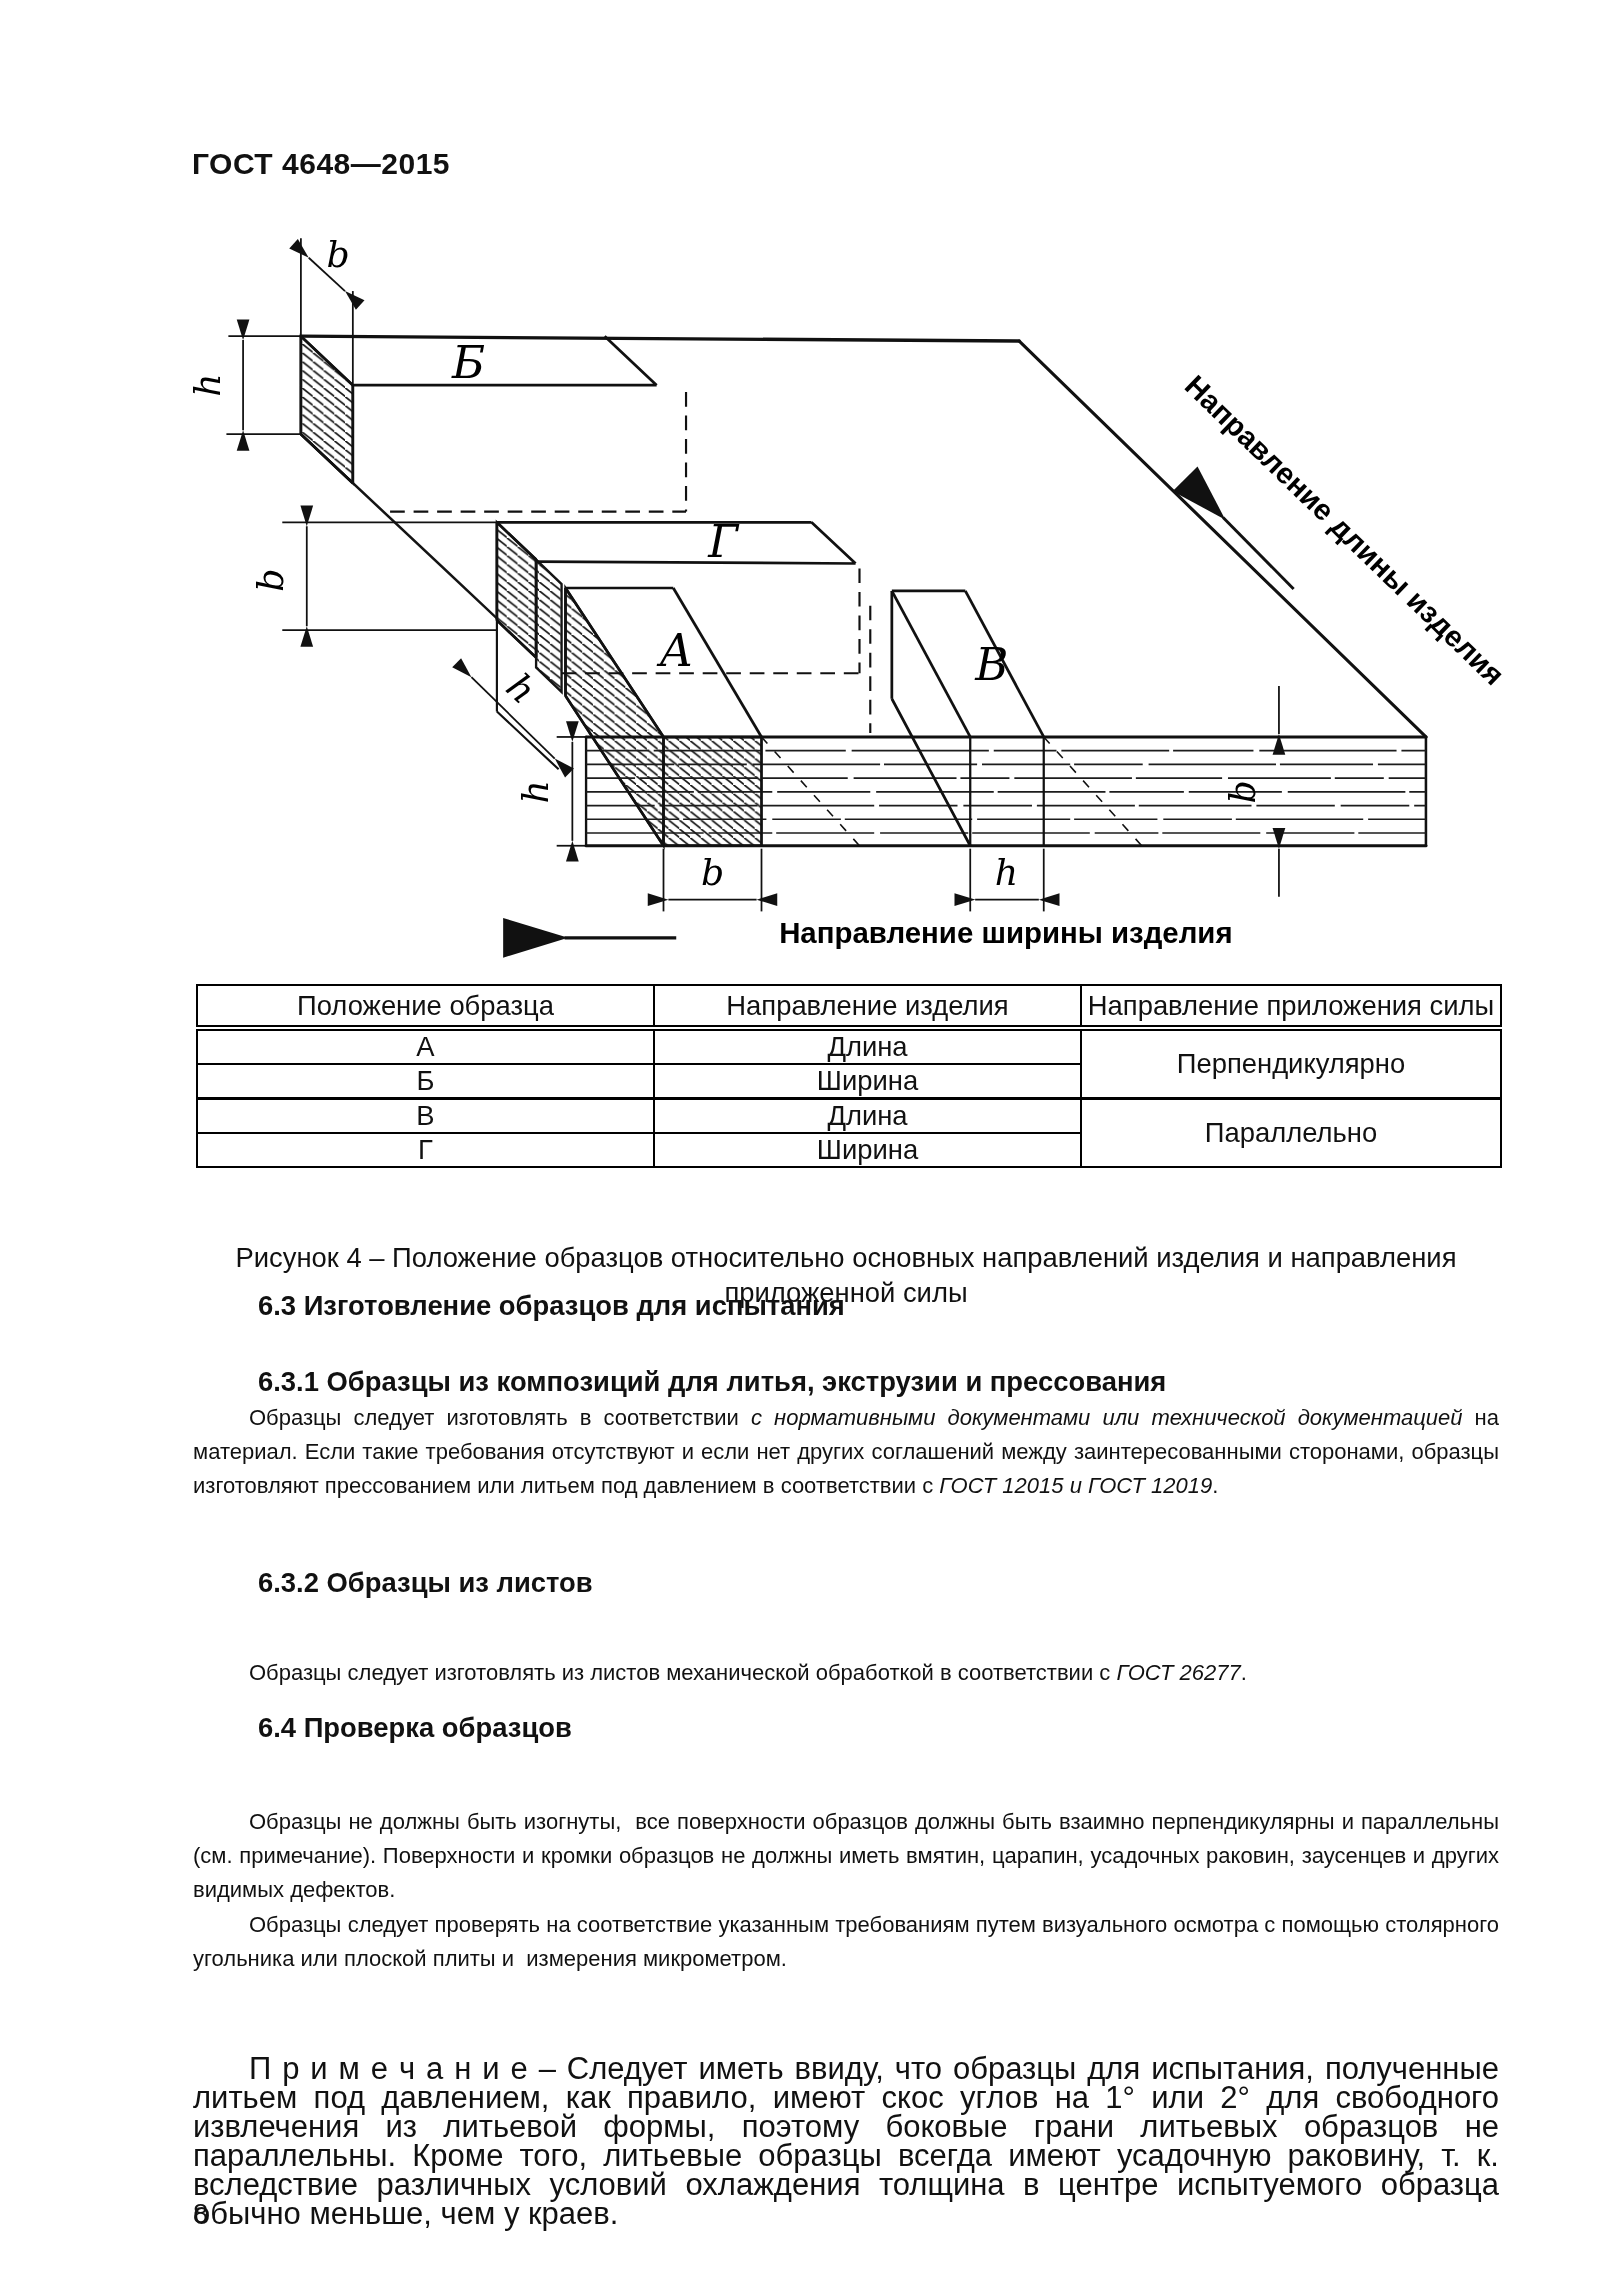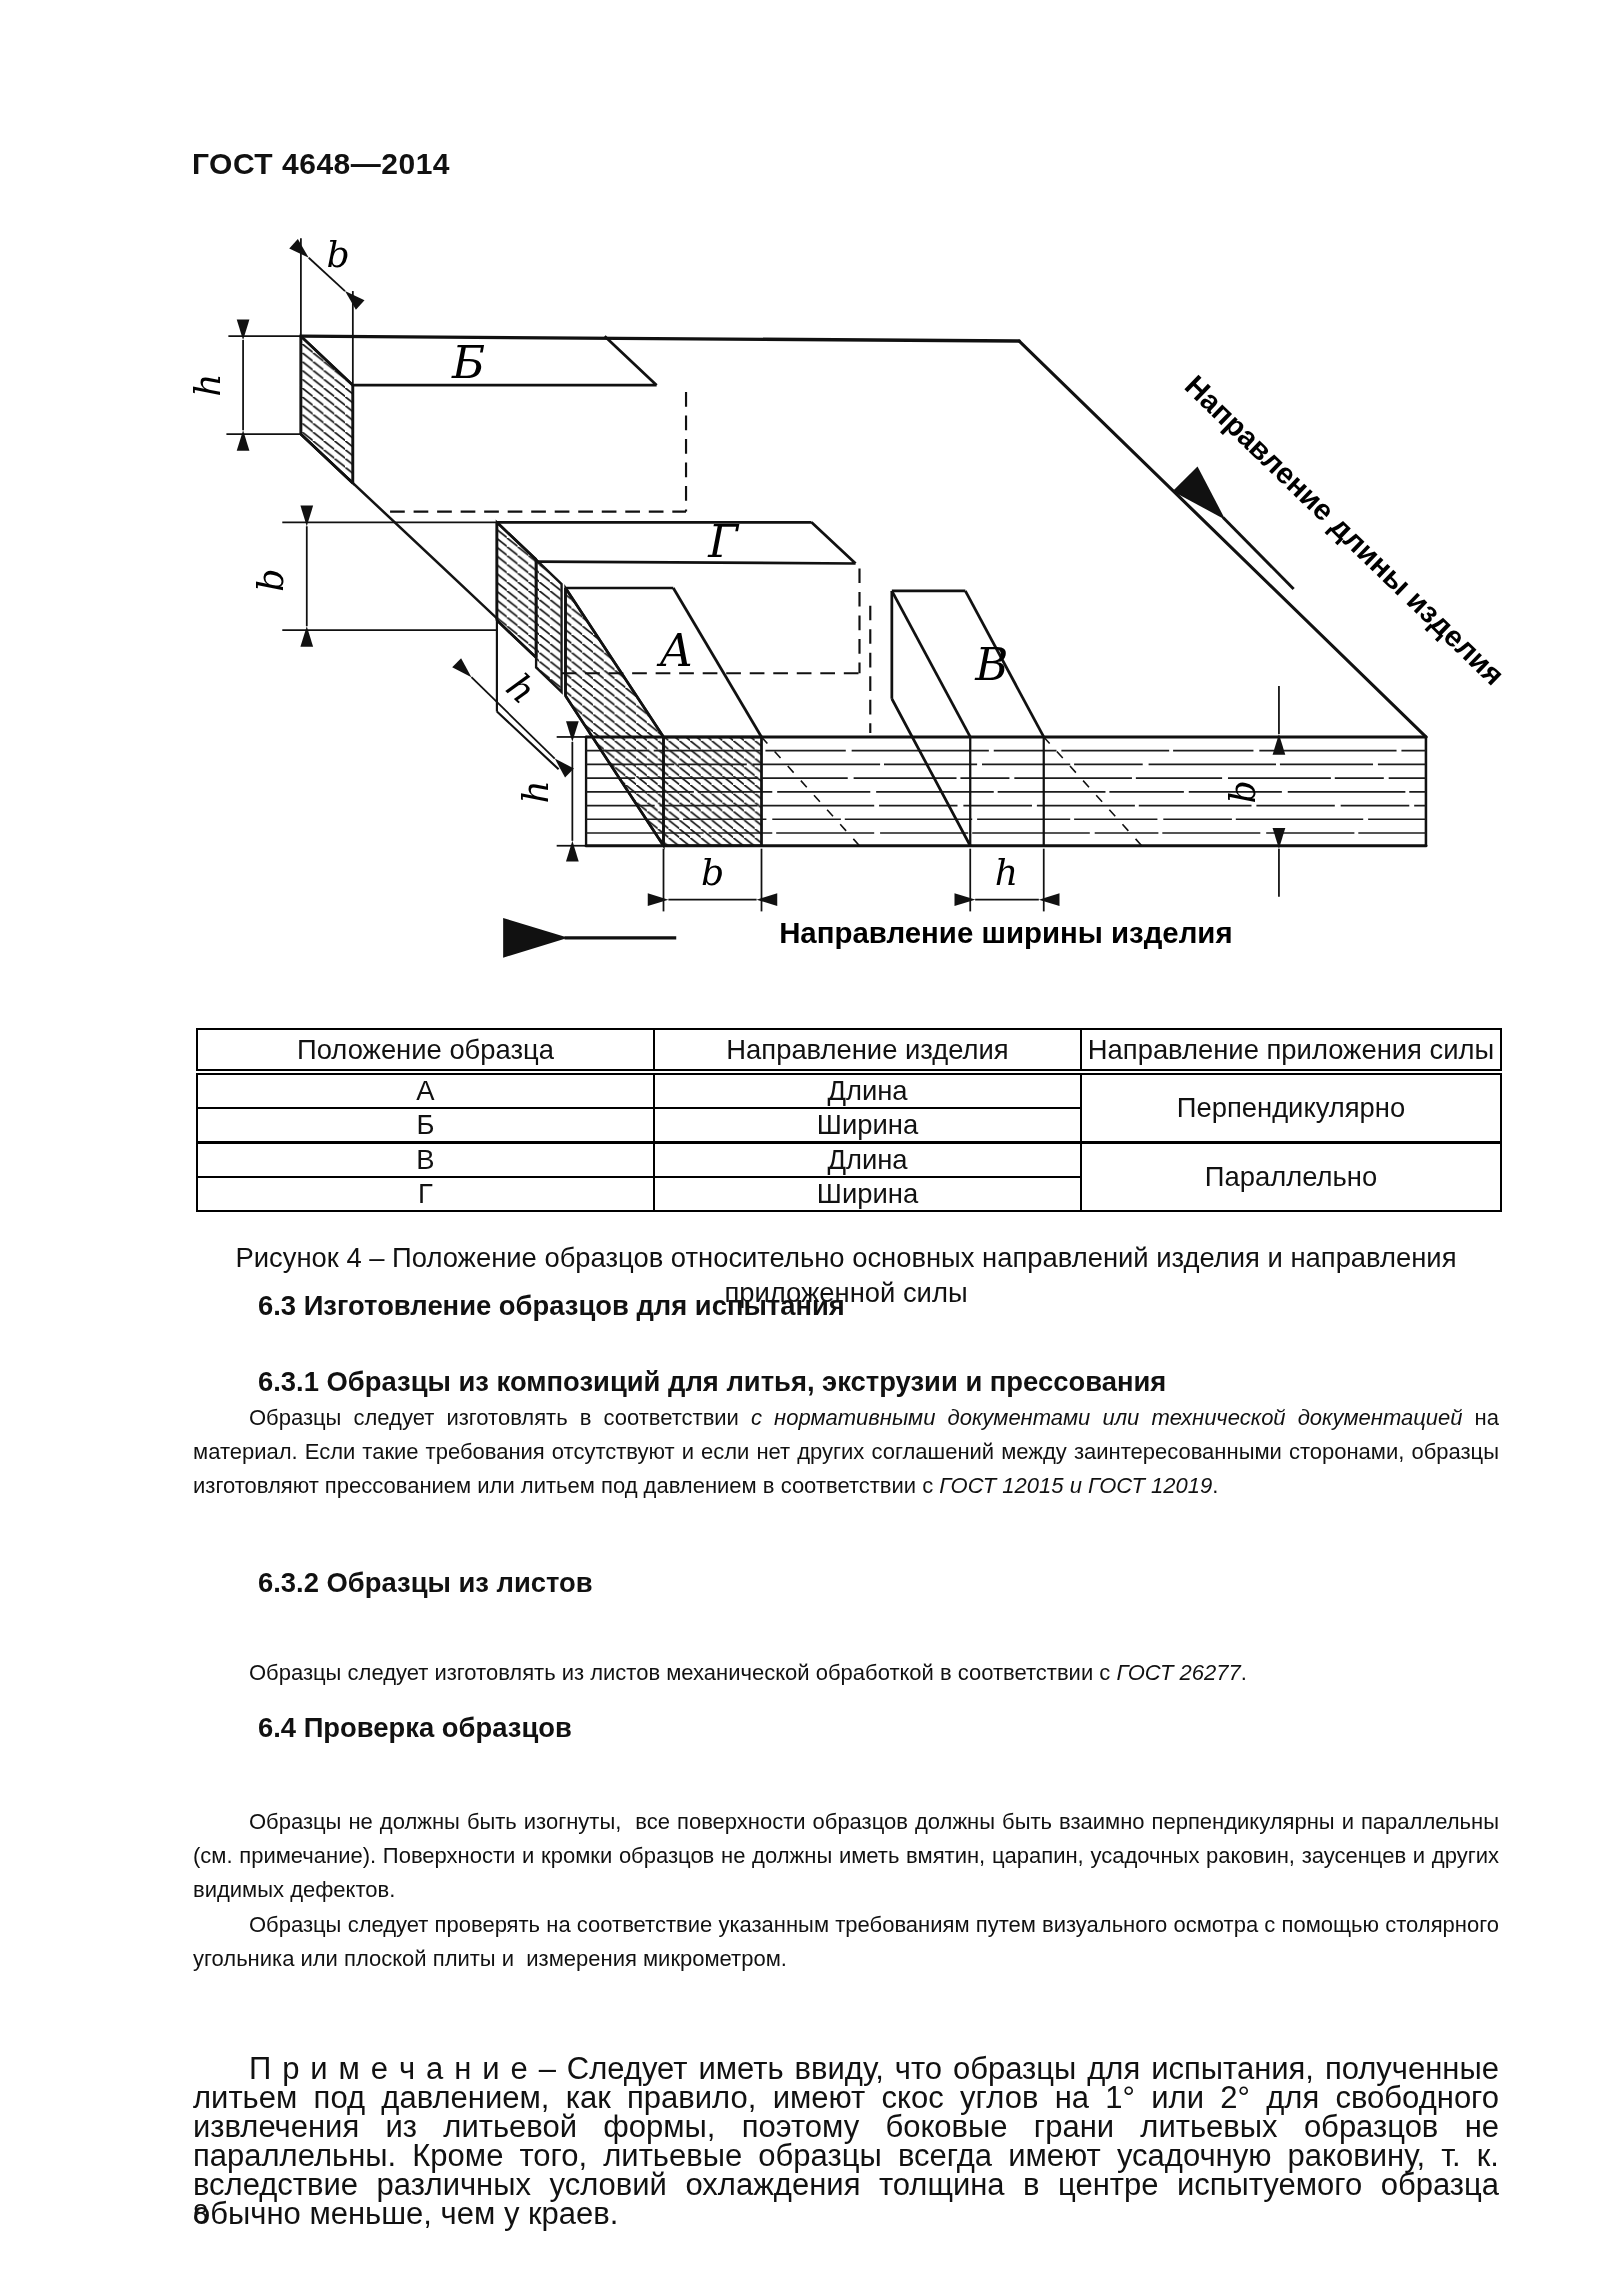--- a/index.html
+++ b/index.html
@@ -2,21 +2,21 @@
 <html lang="ru"><head>
 <meta charset="utf-8">
 <style>
   html,body{margin:0;padding:0;background:#e8e8e8;}
   #page{position:relative;width:1621px;height:2293px;background:#ffffff;
         font-family:"Liberation Sans",sans-serif;color:#111;overflow:hidden;}
   .abs{position:absolute;}
   #doc-title{left:192px;top:147px;font-size:30px;font-weight:bold;letter-spacing:0.5px;}
   #figure-wrap{left:0;top:0;width:1621px;height:980px;}
   
-  #spec-table{left:196px;top:984px;width:1304px;border-collapse:collapse;table-layout:fixed;margin-top:44px;}
+  #spec-table{left:196px;top:984px;width:1304px;border-collapse:collapse;table-layout:fixed;}
   #spec-table th,#spec-table td{border:2.5px solid #000;font-weight:normal;
      text-align:center;vertical-align:middle;font-size:27.4px;padding:0;}
   #spec-table th{height:39px;border-bottom:6.9px double #000;}
   #spec-table td{height:30px;}
   #spec-table tr.thick td{border-top:3.9px solid #000;}
   #spec-table{border:2.9px solid #000;}
   
   .body-text{left:193px;width:1306px;font-size:22px;line-height:34px;
      text-align:justify;}
   .body-text.indent{text-indent:56px;}
@@ -28,21 +28,21 @@
   svg text{font-family:"Liberation Sans",sans-serif;}
   svg .dimletter{font-family:"DejaVu Serif",serif;font-style:italic;font-size:37px;}
   svg .barletter{font-family:"DejaVu Serif",serif;font-style:italic;font-size:46px;}
   svg .dirlabel{font-weight:bold;font-size:30px;}
 </style>
 </head>
 <body>
 
 <div id="page">
 
-  <div class="abs" id="doc-title">ГОСТ 4648—2014</div>
+  <div class="abs" id="doc-title">ГОСТ 4648—2015</div>
 
   <svg class="abs" id="figure-wrap" viewBox="0 0 1654 1000" width="1621" height="980">
     <defs>
       <pattern id="hatch" width="11" height="9" patternUnits="userSpaceOnUse">
         <path d="M-2,-2 L13,10" stroke="#151515" stroke-width="1.7" fill="none"></path>
       </pattern>
       <marker id="dimArrow" viewBox="0 -5 14 10" refX="0" refY="0" markerWidth="13" markerHeight="9" orient="auto-start-reverse">
         <path d="M13,-4 L0,0 L13,4 Z" fill="#111"></path>
       </marker>
       <marker id="dirArrow" viewBox="0 -6 18 12" refX="1" refY="0" markerWidth="20" markerHeight="13" orient="auto-start-reverse">

